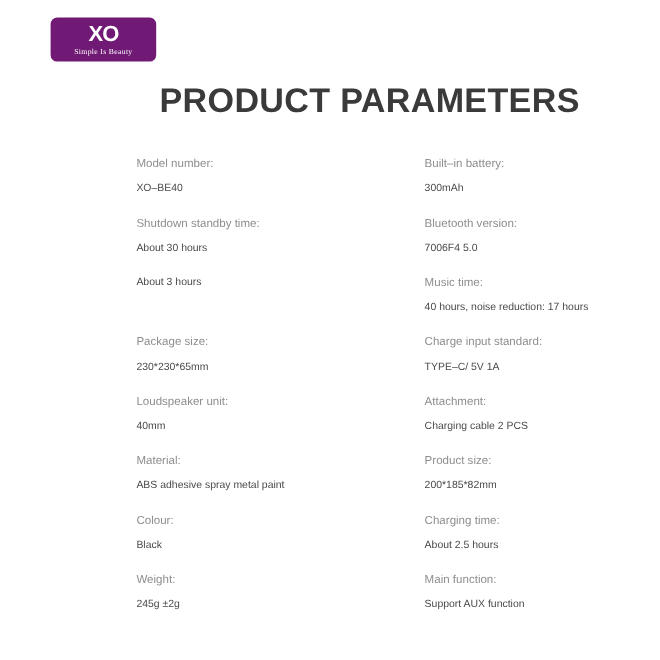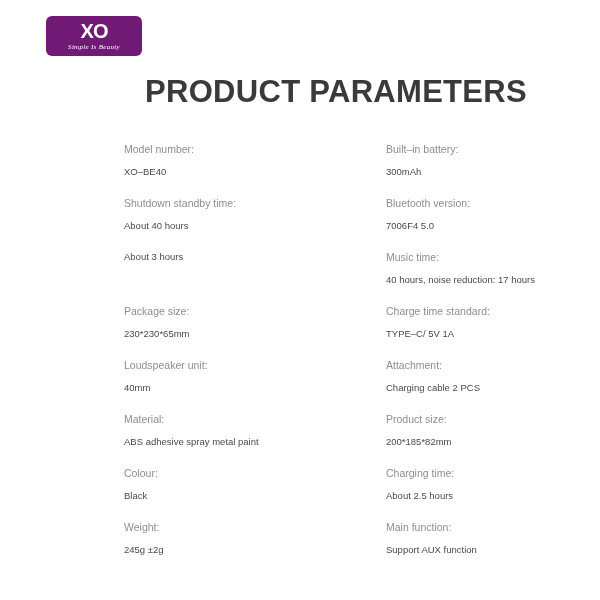--- a/index.html
+++ b/index.html
@@ -40,21 +40,20 @@
     font-weight: bold;
     color: #ffffff;
     letter-spacing: -1px;
     line-height: 1;
     font-family: "Liberation Sans", sans-serif;
     position: relative;
   }
   .logo-tag {
     font-size: 7px;
     color: #ffffff;
-    font-style: italic;
     font-family: "Liberation Serif", serif;
     margin-top: 2px;
     letter-spacing: 0.3px;
   }
 
   
   .title {
     position: absolute;
     top: 74px;
     left: 124px;
@@ -111,41 +110,41 @@
       <div class="spec-label">Model number:</div>
       <div class="spec-value">XO–BE40</div>
     </div>
     <div class="spec-cell">
       <div class="spec-label">Built–in battery:</div>
       <div class="spec-value">300mAh</div>
     </div>
 
     <div class="spec-cell">
       <div class="spec-label">Shutdown standby time:</div>
-      <div class="spec-value">About 40 hours</div>
+      <div class="spec-value">About 30 hours</div>
     </div>
     <div class="spec-cell">
       <div class="spec-label">Bluetooth version:</div>
       <div class="spec-value">7006F4 5.0</div>
     </div>
 
     <div class="spec-cell">
       <div class="spec-value">About 3 hours</div>
     </div>
     <div class="spec-cell">
       <div class="spec-label">Music time:</div>
       <div class="spec-value">40 hours, noise reduction: 17 hours</div>
     </div>
 
     <div class="spec-cell">
       <div class="spec-label">Package size:</div>
       <div class="spec-value">230*230*65mm</div>
     </div>
     <div class="spec-cell">
-      <div class="spec-label">Charge time standard:</div>
+      <div class="spec-label">Charge input standard:</div>
       <div class="spec-value">TYPE–C/ 5V 1A</div>
     </div>
 
     <div class="spec-cell">
       <div class="spec-label">Loudspeaker unit:</div>
       <div class="spec-value">40mm</div>
     </div>
     <div class="spec-cell">
       <div class="spec-label">Attachment:</div>
       <div class="spec-value">Charging cable 2 PCS</div>

